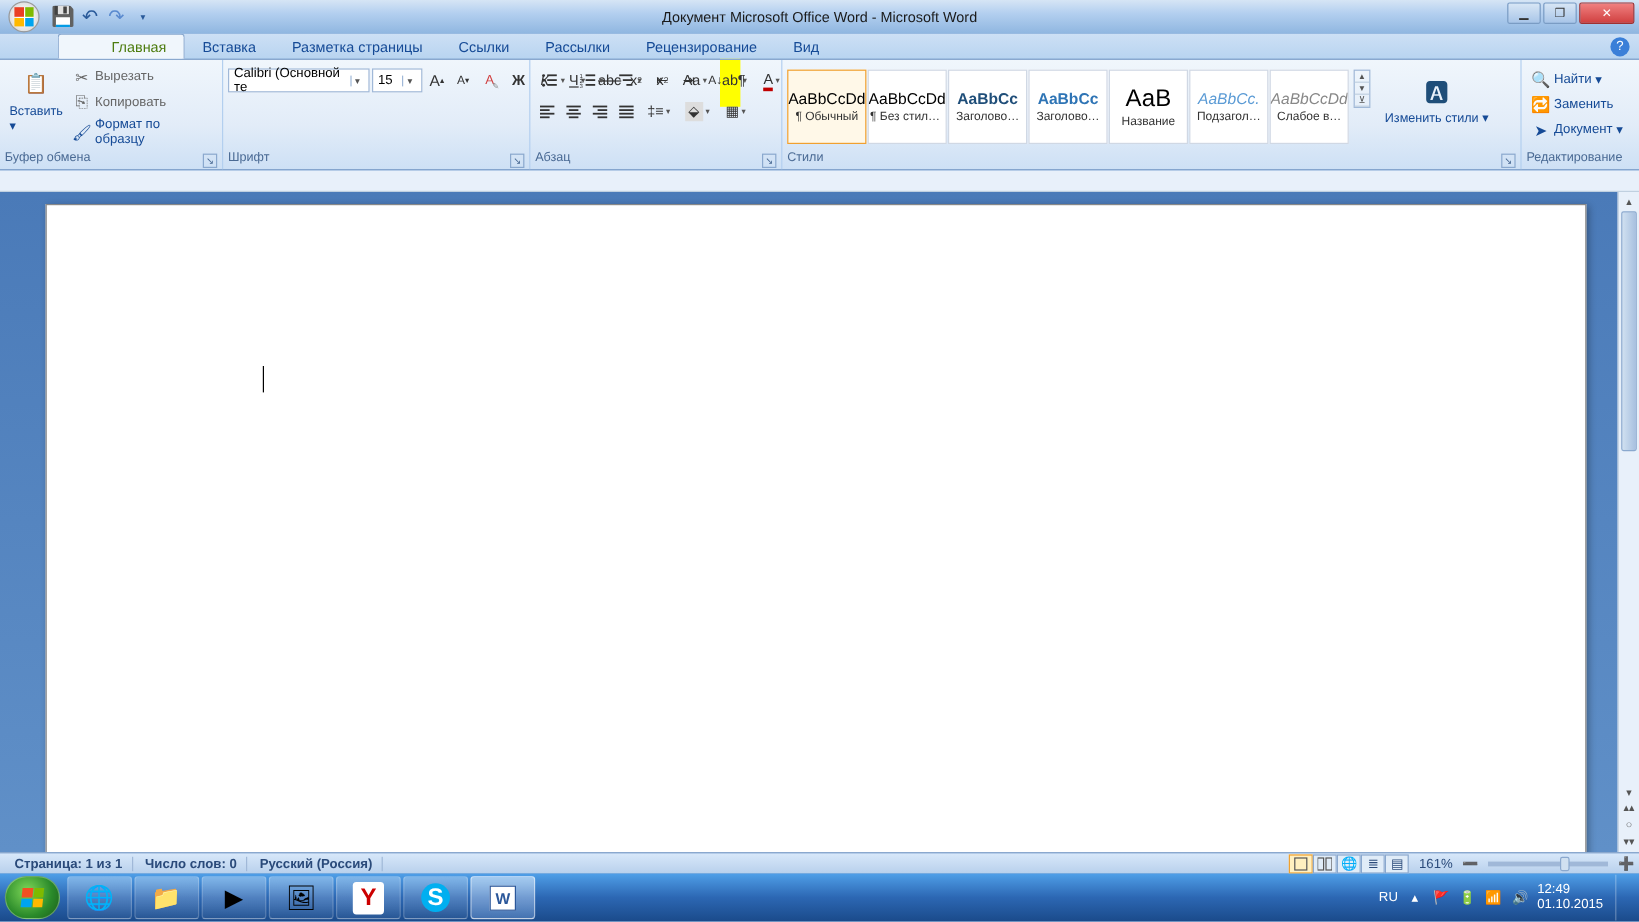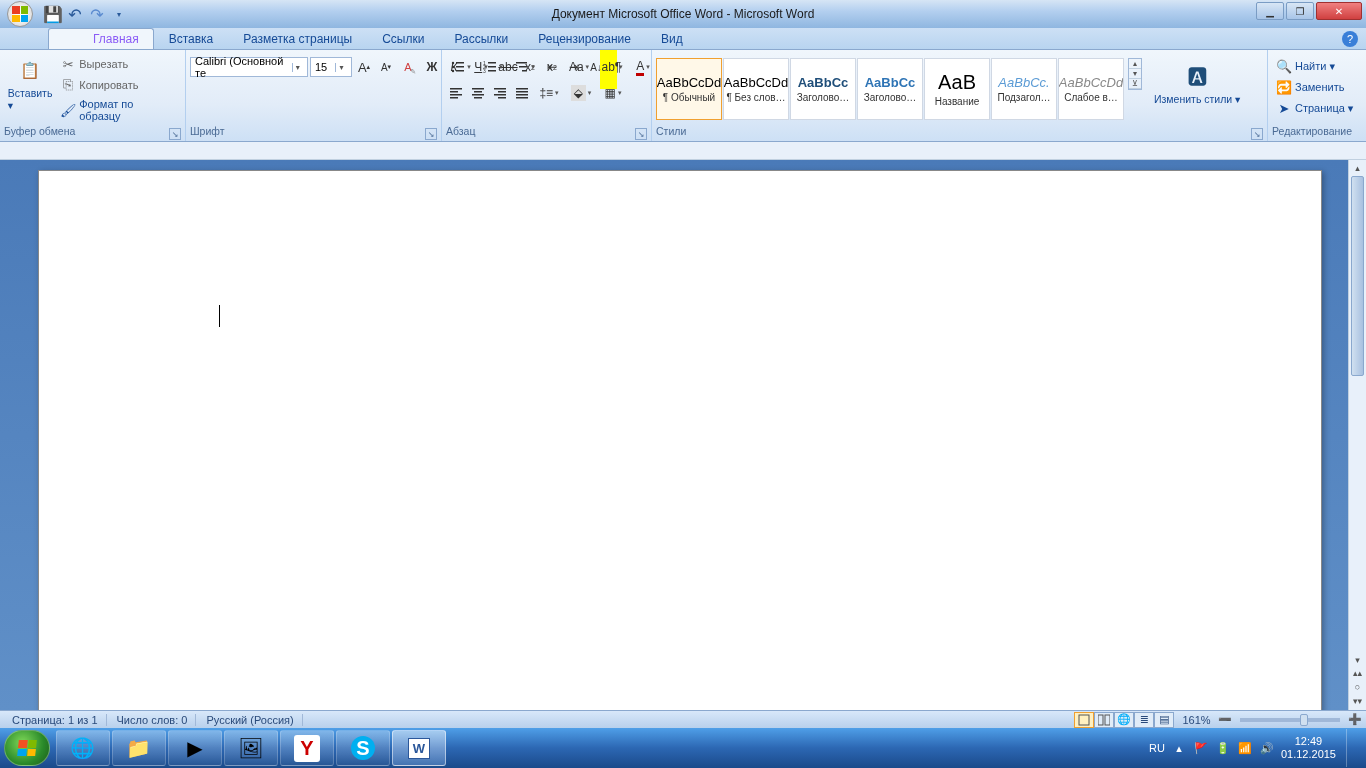--- a/index.html
+++ b/index.html
@@ -13,21 +13,21 @@
 .qat { display: flex; align-items: center; gap: 4px; margin-left: 4px; }
 .qat-btn { width: 18px; height: 18px; display: flex; align-items: center; justify-content: center; color: #2a5a9a; cursor: pointer; }
 .title-text { position: absolute; left: 50%; transform: translateX(-50%); font-size: 12px; color: #1a1a1a; }
 .win-controls { position: absolute; right: 4px; top: 2px; display: flex; gap: 2px; }
 .win-btn { width: 28px; height: 18px; border-radius: 2px; background: linear-gradient(to bottom, #d8e6f5, #a8c5e8); border: 1px solid #7a9cc4; display: flex; align-items: center; justify-content: center; font-size: 10px; color: #333; cursor: pointer; }
 .win-btn.close { width: 46px; background: linear-gradient(to bottom, #f08080, #d04040); border-color: #a03030; color: #fff; }
 
 
 .tab-row { height: 22px; background: linear-gradient(to bottom, #cde0f5 0%, #b8d4f0 100%); display: flex; align-items: flex-end; padding-left: 48px; border-bottom: 1px solid #8aa8ce; position: relative; }
 .tab { padding: 3px 14px; font-size: 12px; color: #154a96; cursor: pointer; border: 1px solid transparent; border-bottom: none; }
-.tab.active { background: #f0f6fc; border-color: #8aa8ce; border-radius: 3px 3px 0 0; color: #8b5cf6; padding-left: 44px; }
+.tab.active { background: #f0f6fc; border-color: #8aa8ce; border-radius: 3px 3px 0 0; color: #4d7c0f; padding-left: 44px; }
 .help-icon { position: absolute; right: 8px; top: 3px; width: 16px; height: 16px; border-radius: 50%; background: #3a7fd8; color: #fff; font-size: 11px; display: flex; align-items: center; justify-content: center; cursor: pointer; }
 
 
 .ribbon { height: 92px; background: linear-gradient(to bottom, #f0f6fc 0%, #e2ecf8 60%, #cde0f5 100%); display: flex; border-bottom: 1px solid #8aa8ce; }
 .group { border-right: 1px solid #b3cfef; padding: 2px 4px 0 4px; display: flex; flex-direction: column; }
 .group-body { flex: 1; display: flex; align-items: flex-start; }
 .group-label { height: 16px; font-size: 10.5px; color: #4a6a94; position: relative; }
 .group-launcher { position: absolute; right: 0; bottom: 1px; width: 12px; height: 12px; border: 1px solid #8aa8ce; font-size: 8px; color: #4a6a94; display: flex; align-items: center; justify-content: center; cursor: pointer; }
 
 .big-btn { display: flex; flex-direction: column; align-items: center; justify-content: center; padding: 2px 4px; cursor: pointer; min-width: 40px; }
@@ -64,37 +64,37 @@
 @keyframes blink { 50% { opacity: 0; } }
 .vscroll { width: 18px; background: #e8f0fa; border-left: 1px solid #c0d0e0; display: flex; flex-direction: column; }
 .vscroll .arr { height: 16px; display: flex; align-items: center; justify-content: center; font-size: 9px; color: #555; cursor: pointer; }
 .vscroll .track { flex: 1; position: relative; }
 .vscroll .thumb { position: absolute; left: 2px; right: 2px; top: 0; height: 200px; background: linear-gradient(to right, #d0e0f0, #a8c0e0); border: 1px solid #8aa8ce; border-radius: 2px; cursor: pointer; }
 .obj-nav { display: flex; flex-direction: column; }
 .obj-nav div { height: 14px; font-size: 9px; text-align: center; cursor: pointer; color: #555; }
 
 
 .statusbar { position: absolute; bottom: 40px; left: 0; right: 0; height: 18px; background: linear-gradient(to bottom, #d8e8fa, #b8d0ec); border-top: 1px solid #8aa8ce; display: flex; align-items: center; font-size: 11px; color: #2a4a7a; padding: 0 4px; gap: 2px; }
-.status-seg { padding: 0 8px; border-right: 1px solid #a0b8d8; cursor: pointer; }
+.status-seg { padding: 0 8px; border-right: 1px solid #a0b8d8; cursor: pointer; font-weight: bold; }
 .view-btns { margin-left: auto; display: flex; gap: 0; }
 .view-btn { width: 20px; height: 16px; border: 1px solid #8aa8ce; background: #e0ecf8; display: flex; align-items: center; justify-content: center; cursor: pointer; }
 .view-btn.active { background: #fff0c0; border-color: #f0a030; }
 .zoom-slider { width: 100px; height: 4px; background: #a0b8d8; margin: 0 6px; position: relative; }
 .zoom-thumb { position: absolute; left: 60%; top: -4px; width: 8px; height: 12px; background: #d0e0f0; border: 1px solid #8aa8ce; border-radius: 2px; cursor: pointer; }
 
 
 .taskbar { position: absolute; bottom: 0; left: 0; right: 0; height: 40px; background: linear-gradient(to bottom, #4f9fe8 0%, #2c67b3 50%, #1a4a8a 100%); display: flex; align-items: center; padding: 0 4px; }
 .start-btn { width: 46px; height: 36px; border-radius: 18px; background: radial-gradient(circle at 40% 35%, #7fd858, #2a8a2a 60%, #1a5a1a); border: 1px solid rgba(255,255,255,0.3); display: flex; align-items: center; justify-content: center; cursor: pointer; margin-right: 6px; }
 .start-btn .win-flag { display: grid; grid-template: 1fr 1fr / 1fr 1fr; gap: 1px; width: 18px; height: 16px; transform: skewX(-6deg); }
 .start-btn .win-flag span:nth-child(1){background:#f25022}.start-btn .win-flag span:nth-child(2){background:#7fba00}.start-btn .win-flag span:nth-child(3){background:#00a4ef}.start-btn .win-flag span:nth-child(4){background:#ffb900}
 .task-btn { width: 54px; height: 36px; margin-right: 2px; background: linear-gradient(to bottom, rgba(255,255,255,0.3), rgba(255,255,255,0.05)); border: 1px solid rgba(255,255,255,0.2); border-radius: 3px; display: flex; align-items: center; justify-content: center; cursor: pointer; font-size: 20px; }
 .task-btn.active { background: linear-gradient(to bottom, rgba(255,255,255,0.5), rgba(160,200,255,0.3)); border-color: rgba(255,255,255,0.5); }
 .tray { margin-left: auto; display: flex; align-items: center; gap: 6px; color: #fff; font-size: 11px; padding-right: 6px; }
 .tray-icon { width: 16px; height: 16px; display: flex; align-items: center; justify-content: center; cursor: pointer; }
-.clock { text-align: center; line-height: 1.2; cursor: pointer; }
+.clock { line-height: 1.2; cursor: pointer; }
 .show-desktop { width: 10px; height: 38px; border-left: 1px solid rgba(255,255,255,0.3); margin-left: 4px; cursor: pointer; }
 </style>
 </head>
 <body>
 
 <div class="titlebar">
   <div class="office-btn">
     <div class="office-logo">
         <span></span>
         <span></span>
@@ -278,21 +278,21 @@
 
   <div class="group" style="flex:1">
     <div class="group-body" style="padding-top:6px;gap:4px">
       <div class="style-gallery" id="style-gallery">
           <div class="style-item selected">
             <div class="style-preview" style="color: rgb(0, 0, 0);">AaBbCcDd</div>
             <div class="style-name">¶ Обычный</div>
           </div>
           <div class="style-item">
             <div class="style-preview" style="color: rgb(0, 0, 0);">AaBbCcDd</div>
-            <div class="style-name">¶ Без слов…</div>
+            <div class="style-name">¶ Без стили…</div>
           </div>
           <div class="style-item">
             <div class="style-preview" style="color: rgb(31, 78, 121); font-weight: bold;">AaBbCc</div>
             <div class="style-name">Заголово…</div>
           </div>
           <div class="style-item">
             <div class="style-preview" style="color: rgb(46, 116, 181); font-weight: bold;">AaBbCc</div>
             <div class="style-name">Заголово…</div>
           </div>
           <div class="style-item">
@@ -321,21 +321,21 @@
     <div class="group-label"><span>Стили</span><div class="group-launcher">↘</div></div>
   </div>
 
   <div class="group" style="width:98px;border-right:none">
     <div class="group-body" style="flex-direction:column;gap:1px;padding-top:4px">
       <div class="small-btn enabled"><span class="icon16" style="color:#2a7ad0">🔍</span><span>Найти</span> ▾</div>
       <div class="small-btn enabled">
           <span class="icon16">🔁</span>
           <span>Заменить</span>
         </div>
-      <div class="small-btn enabled"><span class="icon16">➤</span><span>Страница</span> ▾</div>
+      <div class="small-btn enabled"><span class="icon16">➤</span><span>Документ</span> ▾</div>
     </div>
     <div class="group-label">Редактирование</div>
   </div>
 </div>
 
 <div class="ruler-area"></div>
 
 <div class="doc-area">
   <div class="doc-scroll">
     <div class="page">
@@ -408,17 +408,17 @@
     </div>
   <div class="tray">
     <span>RU</span>
     <div class="tray-icon">▴</div>
     <div class="tray-icon">🚩</div>
     <div class="tray-icon">🔋</div>
     <div class="tray-icon">📶</div>
     <div class="tray-icon">🔊</div>
     <div class="clock">
       <div>12:49</div>
-      <div>01.12.2015</div>
+      <div>01.10.2015</div>
     </div>
     <div class="show-desktop"></div>
   </div>
 </div>
 
 </body></html>

